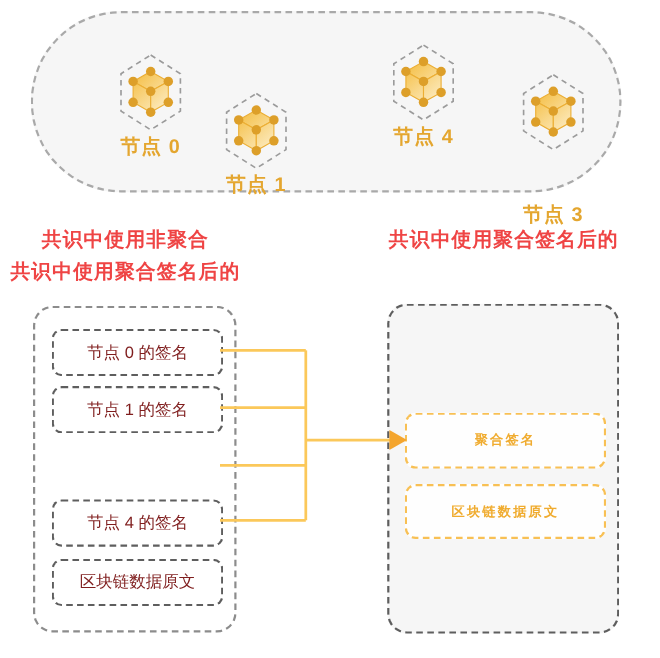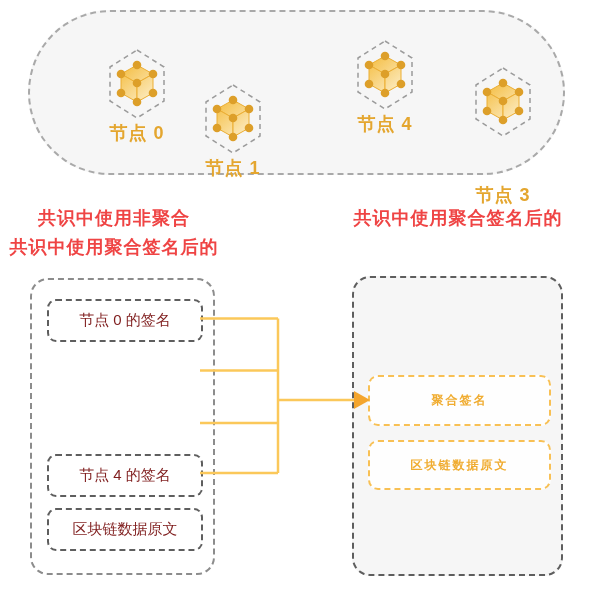--- a/index.html
+++ b/index.html
@@ -169,20 +169,21 @@
     <div>共识中使用非聚合</div>
     <div>共识中使用聚合签名后的</div>
   </div>
 
   <div class="title title-right">
     <div>共识中使用聚合签名后的</div>
   </div>
 
   <div class="panel-left">
     <div class="sig-box sig-0">节点 0 的签名</div>
+    <div class="sig-box sig-1">节点 1 的签名</div>
     <div class="sig-box sig-3">节点 4 的签名</div>
     <div class="sig-box sig-4">区块链数据原文</div>
   </div>
 
   <div class="panel-right">
     <div class="agg-box agg-0">聚合签名</div>
     <div class="agg-box agg-1">区块链数据原文</div>
   </div>
 
   <svg class="connector-overlay" viewBox="0 0 600 598">

